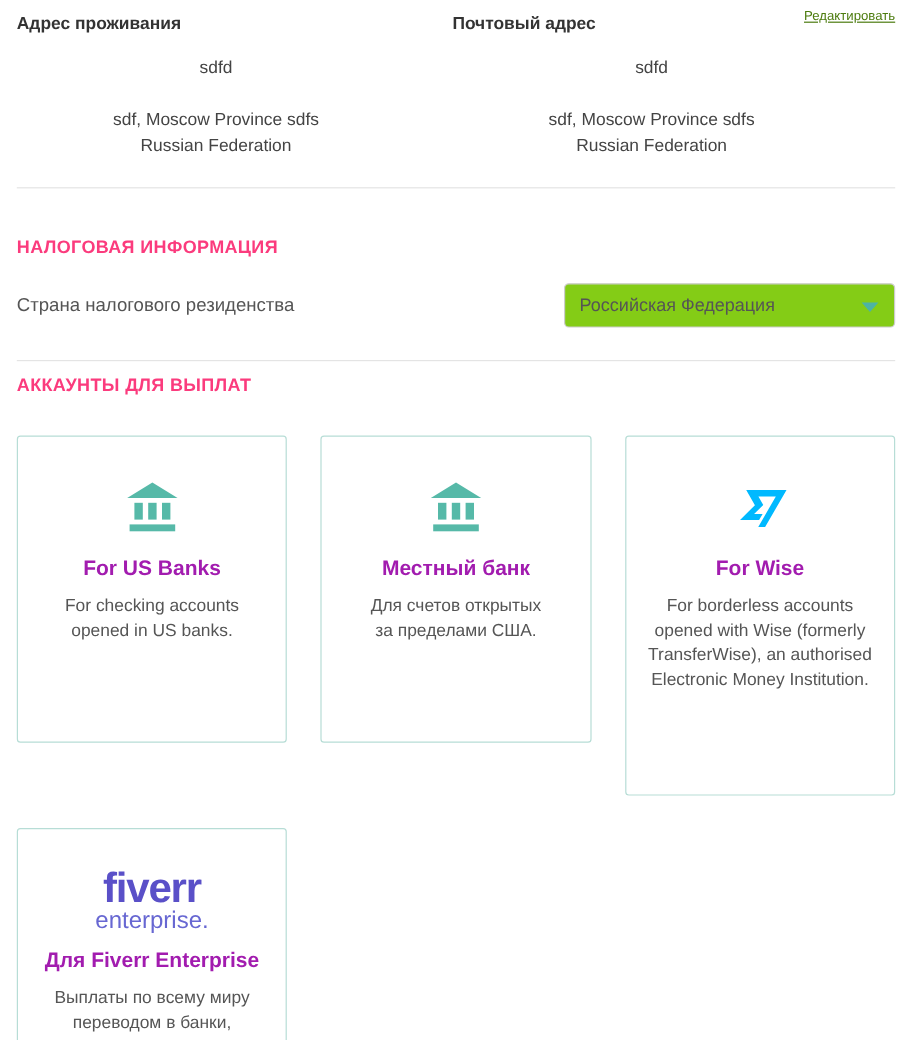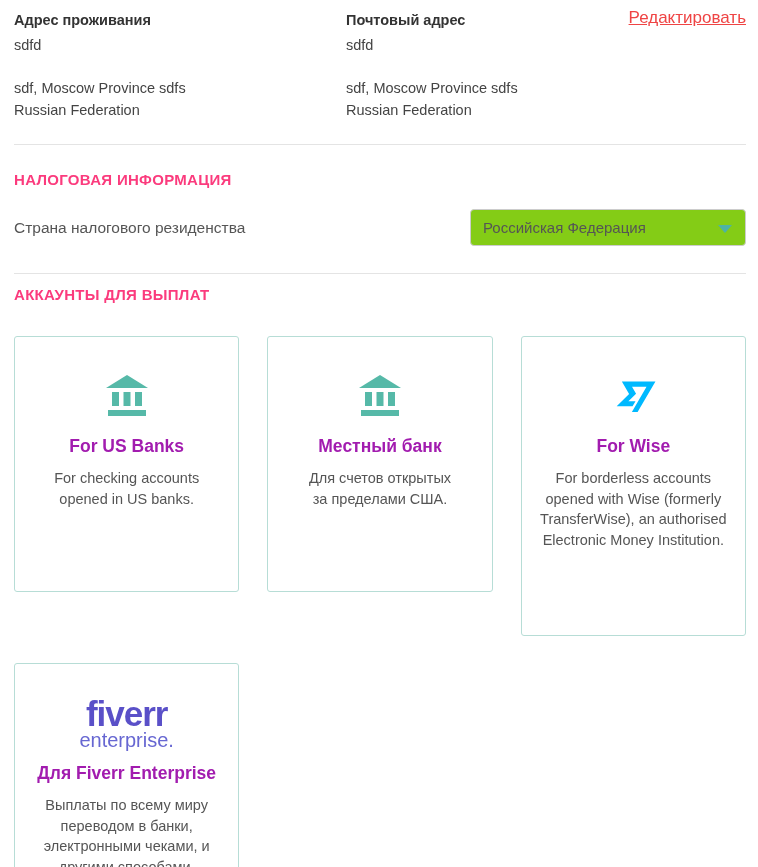--- a/index.html
+++ b/index.html
@@ -1,34 +1,34 @@
 <!DOCTYPE html>
 <html><head>
 <meta charset="utf-8">
 <style>
   * { box-sizing: border-box; margin: 0; padding: 0; }
   html, body { width: 758px; height: 867px; overflow: hidden; background: #fff; }
   body { font-family: "Liberation Sans", sans-serif; color: #333; }
   .page { padding: 10px 12px 0 14px; width: 758px; }
 
   
-  .addr-wrap { position: relative; display: flex; }
+  .addr-wrap { position: relative; display: flex; gap: 31px; }
   .addr-col { width: 332px; }
   .addr-title { font-size: 14.5px; font-weight: bold; color: #333; line-height: 21px; }
-  .addr-lines { font-size: 14.5px; color: #444; line-height: 21.5px; white-space: pre-line; margin-top: 4px; }
-  .edit-link { position: absolute; top: -2px; right: 0; font-size: 17px; color: #ef4444;
+  .addr-lines { font-size: 14.5px; color: #444; line-height: 21.5px; white-space: pre-line; margin-top: 16px; text-align: center; }
+  .edit-link { position: absolute; top: -2px; right: 0; font-size: 11px; color: #4d7c0f;
                text-decoration: underline; cursor: pointer; }
 
   .divider { border: none; border-top: 1px solid #e4e4e4; }
   .divider.d1 { margin-top: 23px; }
   .divider.d2 { margin-top: 27px; }
 
   
   .section-title { font-size: 15px; font-weight: bold; color: #fb3b7d; letter-spacing: .3px; }
-  .tax-title { margin-top: 26px; }
+  .tax-title { margin-top: 41px; }
   .tax-row { margin-top: 21px; display: flex; align-items: center; justify-content: space-between; gap: 28px; }
   .tax-label { font-size: 15.5px; color: #555; }
   .select-box { position: relative; width: 276px; height: 37px; border: 1px solid #ccc; border-radius: 4px;
                 background: #84cc16; display: flex; align-items: center; padding: 0 34px 0 12px; cursor: pointer; }
   .select-value { font-size: 15px; color: #555; }
   .select-caret { position: absolute; right: 13px; top: 15px; width: 0; height: 0;
                   border-left: 7px solid transparent; border-right: 7px solid transparent;
                   border-top: 8px solid #4db3a4; }
 
   

